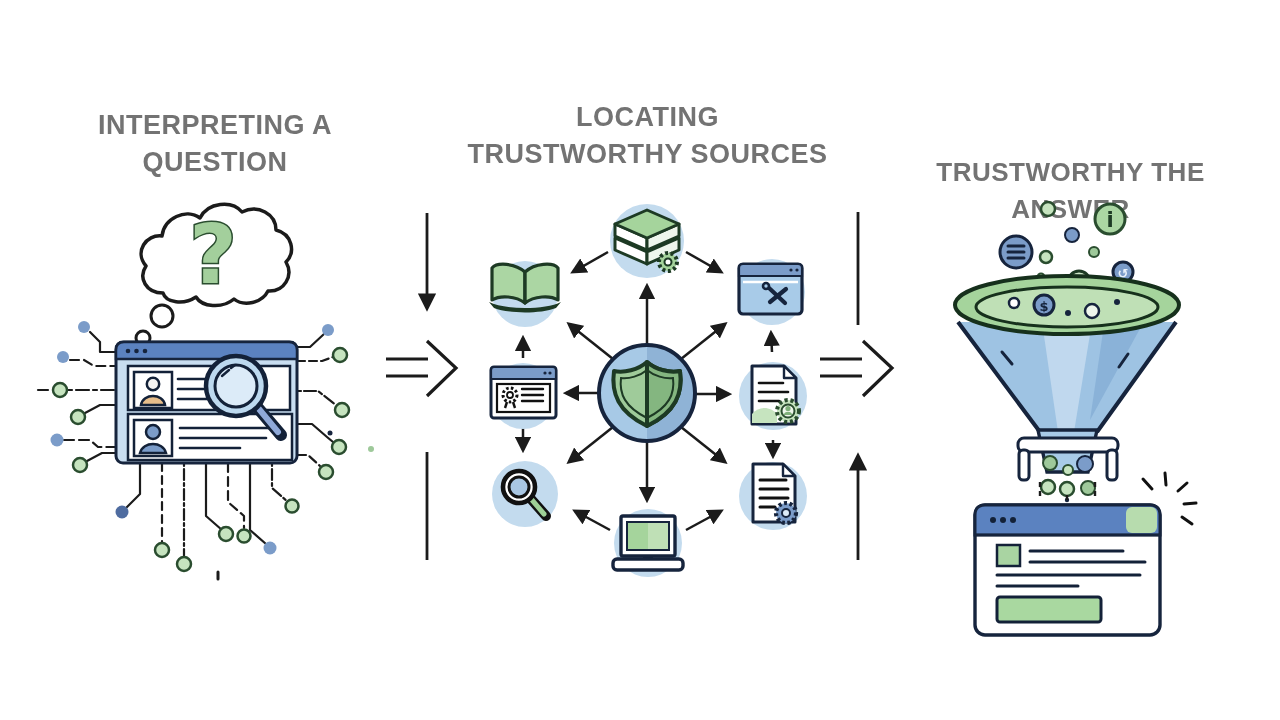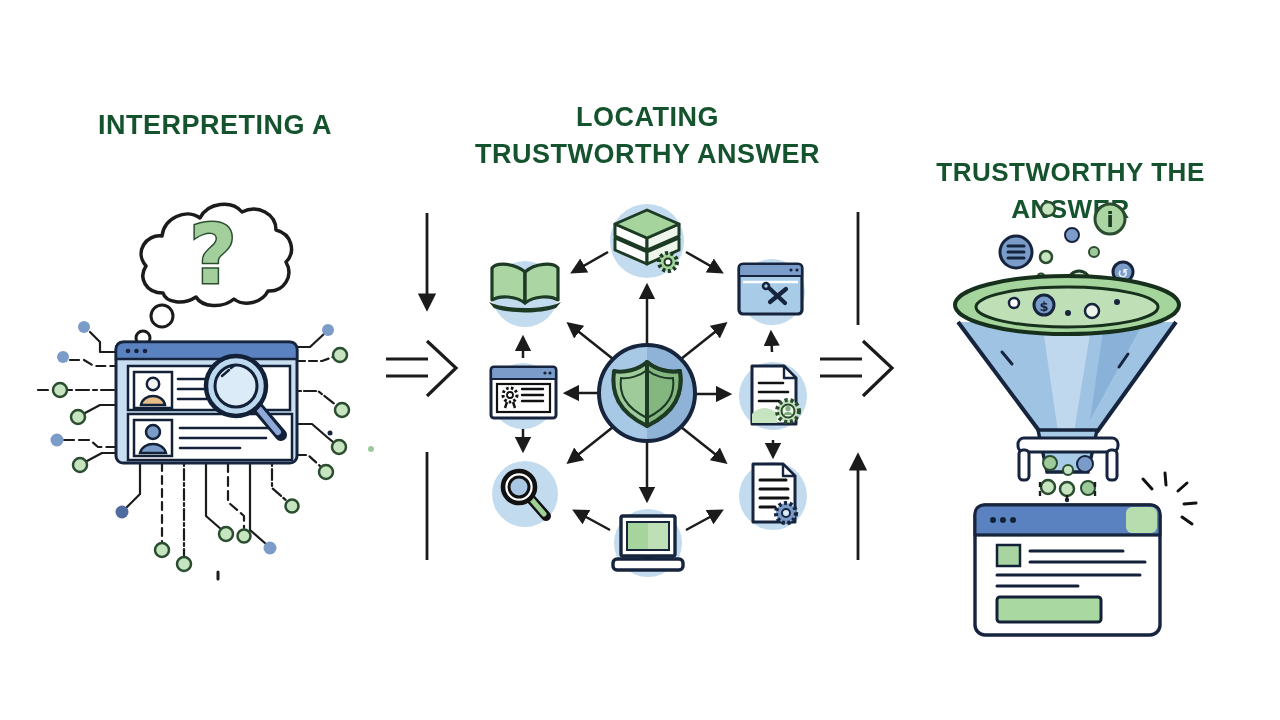--- a/index.html
+++ b/index.html
@@ -1,35 +1,36 @@
 <!DOCTYPE html>
 <html><head>
 <meta charset="utf-8">
 <style>
   html,body{margin:0;padding:0;background:#fff;}
   .canvas{position:relative;width:1280px;height:720px;background:#ffffff;overflow:hidden;
           font-family:"Liberation Sans",sans-serif;}
-  .stage-title{position:absolute;text-align:center;color:#14532d;font-weight:600;
+  .stage-title{position:absolute;text-align:center;color:#737373;font-weight:600;
                font-size:27px;line-height:37px;letter-spacing:.5px;}
   #t1{left:55px;top:107px;width:320px;}
   #t2{left:455px;top:99px;width:385px;}
   #t3{left:878px;top:154px;width:385px;font-size:26px;}
   svg{position:absolute;left:0;top:0;}
   text.glyph{font-family:"DejaVu Sans",sans-serif;font-weight:bold;}
 </style>
 </head>
 <body>
 <div class="canvas">
 
 <div class="stage-title" id="t1">
   <div>INTERPRETING A</div>
+  <div>QUESTION</div>
 </div>
 <div class="stage-title" id="t2">
   <div>LOCATING</div>
-  <div>TRUSTWORTHY ANSWER</div>
+  <div>TRUSTWORTHY SOURCES</div>
 </div>
 <div class="stage-title" id="t3">
   <span>TRUSTWORTHY THE ANSWER</span>
 </div>
 
 <svg width="1280" height="720" viewBox="0 0 1280 720">
 <defs>
   <marker id="ah" viewBox="0 0 10 10" refX="8" refY="5" markerWidth="6.5" markerHeight="6.5" orient="auto-start-reverse">
     <path d="M0,0 L10,5 L0,10 z" fill="#1b1b1b"></path>
   </marker>

